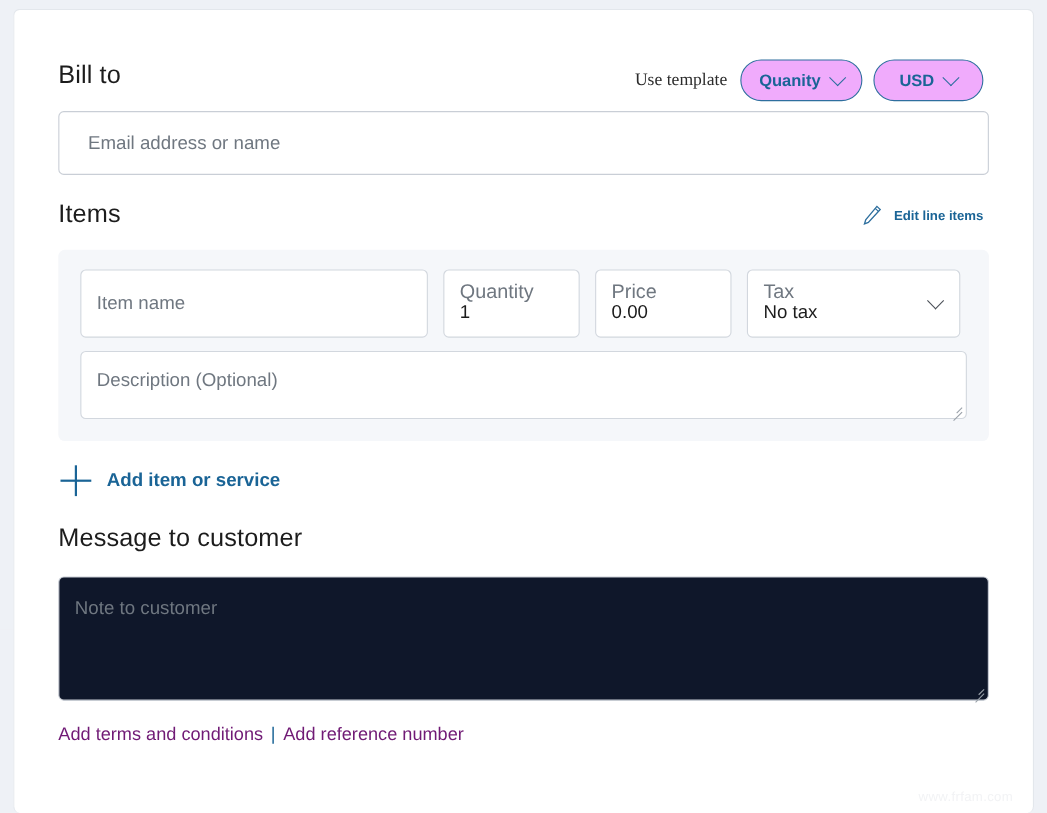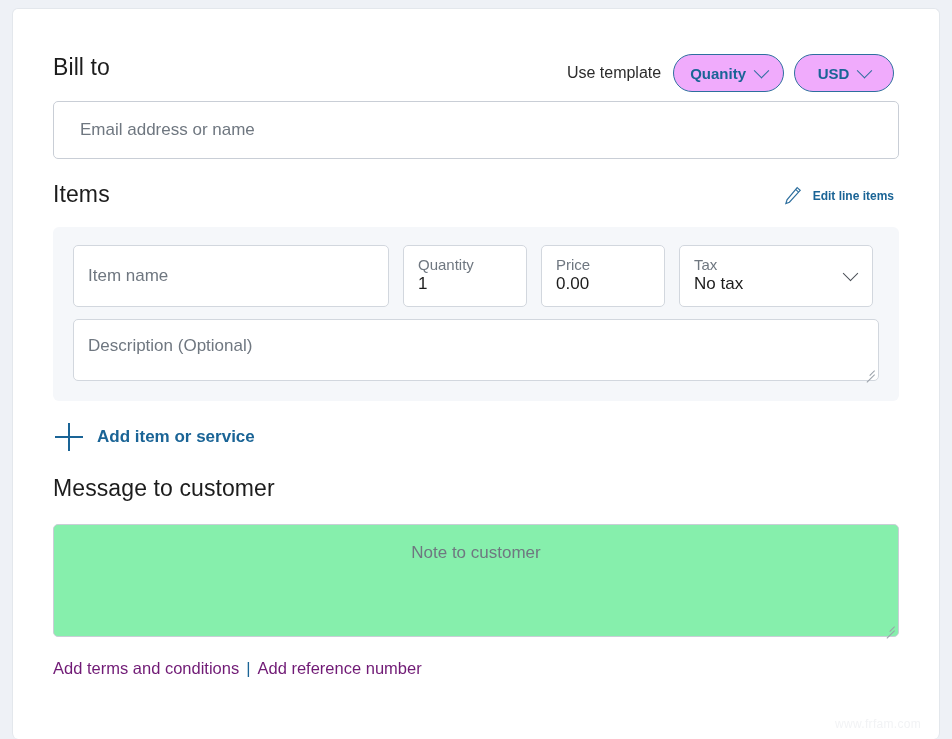--- a/index.html
+++ b/index.html
@@ -68,20 +68,21 @@
     top: 45px;
     display: flex;
     align-items: center;
     gap: 10px;
   }
 
   .use-template-label {
     font-size: 16px;
     color: #2c2c2c;
     margin-right: 2px;
+    font-family: Liberation Serif, serif;
   }
 
   .pill {
     display: flex;
     align-items: center;
     justify-content: center;
     gap: 10px;
     height: 38px;
     border: 1px solid #2e6f9e;
     border-radius: 20px;
@@ -169,21 +170,21 @@
     border-radius: 5px;
     height: 62px;
     position: relative;
     display: flex;
     flex-direction: column;
     justify-content: center;
     padding: 0 14px;
   }
 
   .fld .lbl {
-    font-size: 15px;
+    font-size: 18px;
     color: #6f7780;
     line-height: 16px;
   }
 
   .fld .val {
     font-size: 17px;
     color: #1c1c1c;
     line-height: 22px;
   }
 
@@ -266,25 +267,24 @@
   
   .msg-title {
     margin-top: 24px;
     margin-bottom: 0px;
   }
 
   .note-area {
     margin-top: 22px;
     border: 1px solid #c9ced6;
     border-radius: 5px;
-    background: #86efac;
+    background: #0f172a;
     height: 113px;
     padding: 18px 14px;
     position: relative;
-    text-align: center;
   }
 
   
   .footer-links {
     margin-top: 22px;
     display: flex;
     align-items: center;
     gap: 7px;
     font-size: 16.5px;
   }

